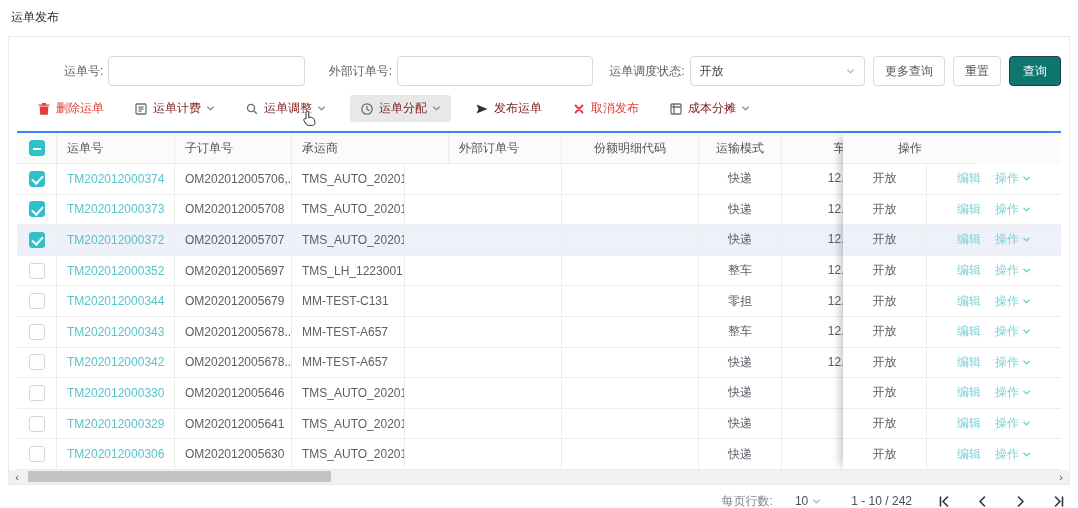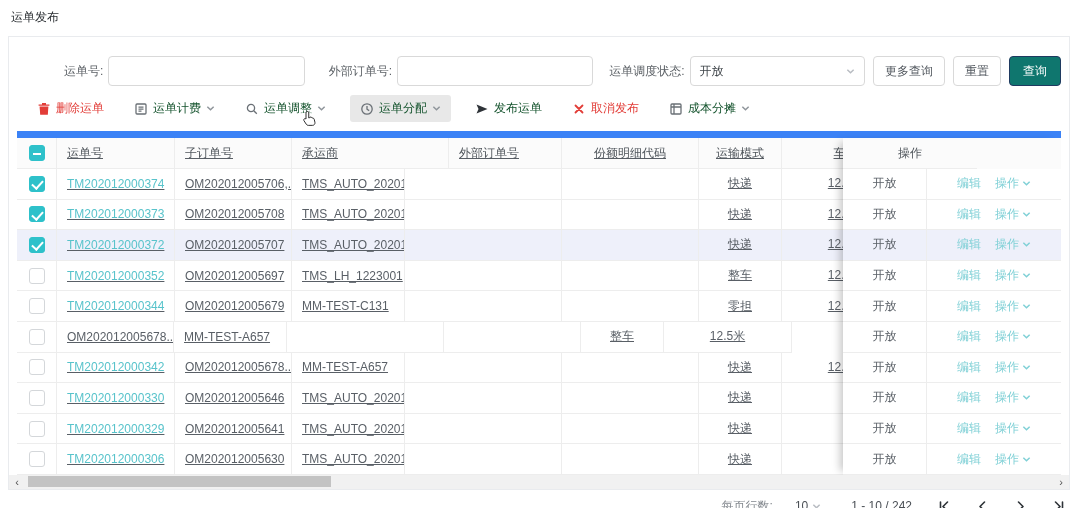--- a/index.html
+++ b/index.html
@@ -25,35 +25,35 @@
   .select .sel-val { color:#3e4449; }
   .chev { width:9px; height:9px; flex:0 0 auto; }
   .chev polyline { fill:none; stroke:#b8bcc2; stroke-width:1.6; }
   .btn { height:30px; border:1px solid #d9d9d9; border-radius:4px; background:#fff; color:#51575e;
          font-size:12px; padding:0 11px; margin-left:8px; cursor:pointer; white-space:nowrap;
          font-family:inherit; }
   .btn.primary { background:#0f766e; border-color:#1f3a60; color:#fff; padding:0 13px; }
 
   
   .toolbar { display:flex; align-items:center; padding:9px 0 9px 22px; }
-  .t-item { display:flex; align-items:center; margin-right:18px; cursor:pointer; color:#14532d;
+  .t-item { display:flex; align-items:center; margin-right:18px; cursor:pointer; color:#7f1d1d;
             padding:5px 6px; border-radius:3px; white-space:nowrap; }
   .t-item.active { background:#e8e8e8; padding:5px 10px; }
   .t-item.danger { color:#e23d38; }
   .t-item .ticon { width:14px; height:14px; margin-right:5px; display:inline-flex; }
   .t-item .chev { margin-left:5px; }
   .t-item .chev polyline { stroke:#8f959b; }
   svg.ic { width:14px; height:14px; }
   .ic .st { fill:none; stroke:#6a7076; stroke-width:1.3; }
   .ic .red { fill:#e23d38; }
   .ic .dk  { fill:#2e3338; }
   .ic .redst { fill:none; stroke:#e23d38; stroke-width:1.8; stroke-linecap:round; }
 
   
-  .table { position:relative; margin:0 8px 0 8px; border-top:7px solid #3b82f6;text-decoration:underline; }
+  .table { position:relative; margin:0 8px 0 8px; border-top:2px solid #3b82f6; }
   .thead { display:flex; background:#fbfbfb; height:31px; }
   .trow  { display:flex; background:#fff; height:30.6px; }
   .trow.hl { background:#eef0fa; }
   .cell, .hcell { display:flex; align-items:center; border-bottom:1px solid #ededed;
                   border-right:1px solid #ededed; padding:0 10px; overflow:hidden; white-space:nowrap; }
   .hcell { color:#4f555b; }
   .center { justify-content:center; padding:0 2px; }
   .col-cb{ width:40px; justify-content:center; padding:0; }
   .col-1{ width:118px; } .col-2{ width:117px; } .col-3{ width:113px; }
   .col-4{ width:157px; } .col-5{ width:137px; justify-content:center; }
@@ -268,20 +268,21 @@
             <div class="cell col-3">MM-TEST-C131</div>
             <div class="cell col-4"></div>
             <div class="cell col-5 center"></div>
             <div class="cell col-6 center">零担</div>
             <div class="cell col-7 center">12.5米</div>
           </div>
           <div class="trow">
             <div class="cell col-cb">
               <div class="cb"></div>
             </div>
+            <a class="cell col-1 link">TM202012000343</a>
             <div class="cell col-2">OM202012005678...</div>
             <div class="cell col-3">MM-TEST-A657</div>
             <div class="cell col-4"></div>
             <div class="cell col-5 center"></div>
             <div class="cell col-6 center">整车</div>
             <div class="cell col-7 center">12.5米</div>
           </div>
           <div class="trow">
             <div class="cell col-cb">
               <div class="cb"></div>

